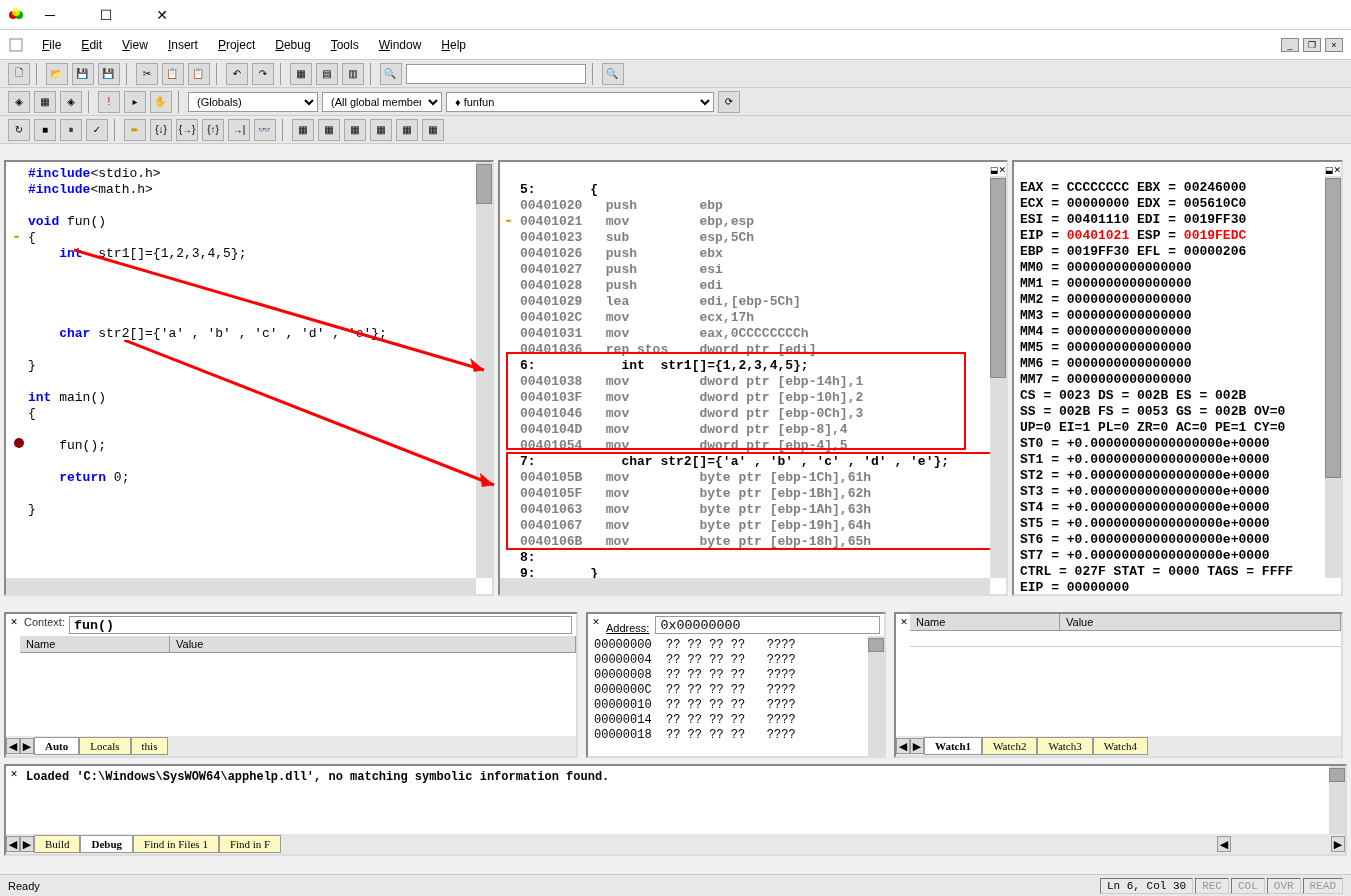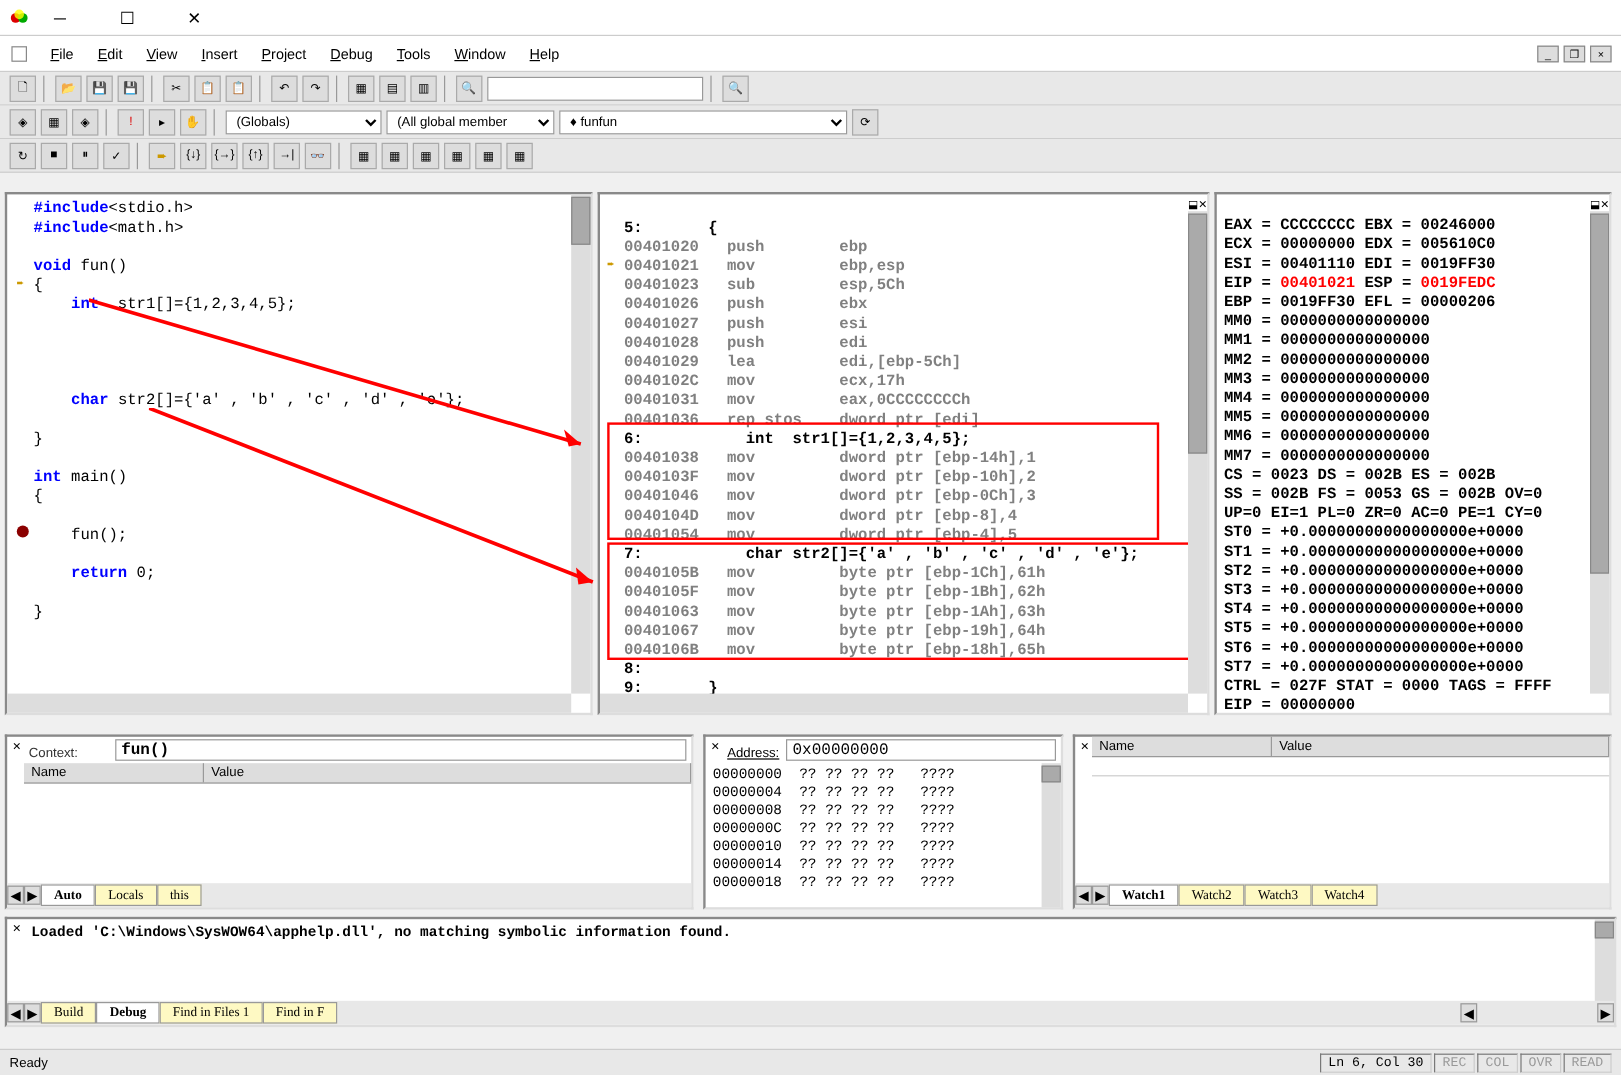--- a/index.html
+++ b/index.html
@@ -26,21 +26,21 @@
 .margin-break { position: absolute; left: -14px; width: 10px; height: 10px; background: #8b0000; border-radius: 50%; }
 .disasm-panel { position: absolute; top: 0; left: 494px; width: 510px; height: 436px; background: #fff; border: 2px inset #ddd; }
 .disasm-content { font-family: 'Courier New', monospace; font-size: 13px; padding: 4px; line-height: 16px; white-space: pre; color: #808080; font-weight: bold; position: relative; }
 .disasm-content .blk { color: #000; }
 .red-box { position: absolute; border: 2px solid #ff0000; pointer-events: none; }
 .red-arrow { position: absolute; pointer-events: none; }
 .reg-panel { position: absolute; top: 0; left: 1008px; width: 331px; height: 436px; background: #fff; border: 2px inset #ddd; overflow: hidden; }
 .reg-content { font-family: 'Courier New', monospace; font-size: 13px; padding: 4px 6px; line-height: 16px; white-space: pre; font-weight: bold; }
 .reg-red { color: #ff0000; }
 .bottom-left { position: absolute; top: 452px; left: 0; width: 574px; height: 146px; border: 2px inset #ddd; background: #fff; }
-.ctx-row { display: flex; align-items: flex-end; padding: 2px 4px; font-size: 11px; gap: 27px; }
+.ctx-row { display: flex; align-items: flex-start; padding: 2px 4px; font-size: 11px; }
 .ctx-label { margin-right: 4px; color: #333; }
 .ctx-combo { flex: 1; height: 18px; border: 1px solid #999; font-family: 'Courier New', monospace; font-weight: bold; padding: 0 4px; background: #fff; }
 .grid-header { display: flex; background: #ddd; border-bottom: 1px solid #999; font-size: 11px; }
 .grid-col { padding: 2px 6px; border-right: 1px solid #999; }
 .tabs-row { position: absolute; bottom: 0; left: 0; right: 0; height: 20px; display: flex; align-items: center; background: #e8e8e8; font-size: 11px; }
 .tab-nav { width: 14px; height: 16px; background: #ddd; border: 1px solid #999; display: flex; align-items: center; justify-content: center; }
 .tab-item { padding: 2px 10px; border: 1px solid #999; background: #fef9c3; cursor: pointer; font-family: serif; }
 .tab-active { background: #fff; font-weight: bold; }
 .mem-panel { position: absolute; top: 452px; left: 582px; width: 300px; height: 146px; border: 2px inset #ddd; background: #fff; }
 .mem-header { display: flex; align-items: flex-end; padding: 2px 4px; font-size: 11px; }
@@ -120,22 +120,22 @@
 <div class="toolbar">
   <div class="tb-btn">◈</div>
   <div class="tb-btn">▦</div>
   <div class="tb-btn">◈</div>
   <div class="tb-sep"></div>
   <div class="tb-btn" style="color:#d00">!</div>
   <div class="tb-btn">▸</div>
   <div class="tb-btn">✋</div>
   <div class="tb-sep"></div>
   <select class="tb-combo" style="width:130px"><option>(Globals)</option></select>
-  <select class="tb-combo" style="width:140px"><option>(All global member</option></select>
-  <select class="tb-combo" style="width:240px"><option>♦ <span>fun</span>fun</option></select>
+  <select class="tb-combo" style="width:120px"><option>(All global member</option></select>
+  <select class="tb-combo" style="width:268px"><option>♦ <span>fun</span>fun</option></select>
   <div class="tb-btn">⟳</div>
 </div>
 
 <div class="toolbar">
   <div class="tb-btn">↻</div>
   <div class="tb-btn">■</div>
   <div class="tb-btn">⏸</div>
   <div class="tb-btn">✓</div>
   <div class="tb-sep"></div>
   <div class="tb-btn" style="color:#cc9900">➨</div>

